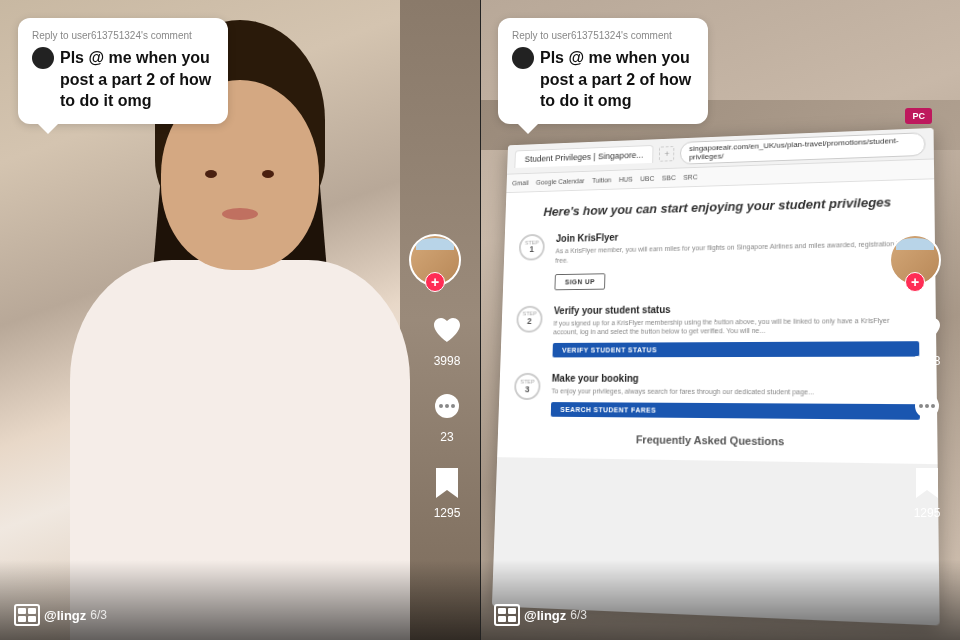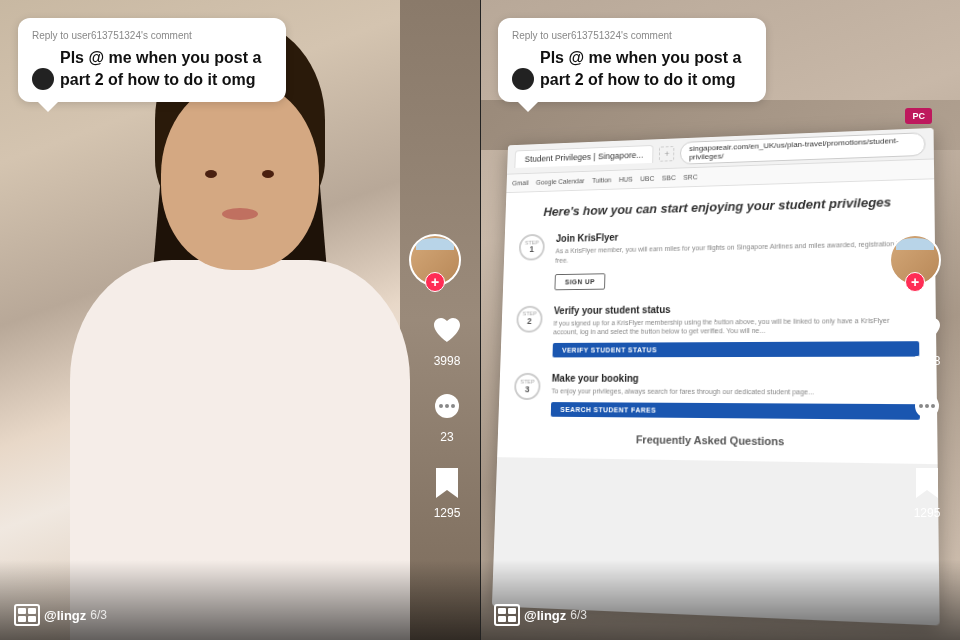--- a/index.html
+++ b/index.html
@@ -70,21 +70,21 @@
     }
 
     
     .speech-bubble {
       position: absolute;
       top: 18px;
       left: 18px;
       background: white;
       border-radius: 12px;
       padding: 12px 14px;
-      width: 268px;
+      width: 210px;
       box-shadow: 0 2px 8px rgba(0,0,0,0.15);
       z-index: 10;
     }
 
     .speech-bubble::after {
       content: '';
       position: absolute;
       bottom: -10px;
       left: 20px;
       width: 0;
@@ -106,21 +106,21 @@
       border-radius: 50%;
       background: #222;
       display: inline-block;
       vertical-align: middle;
       margin-right: 6px;
       flex-shrink: 0;
     }
 
     .bubble-content {
       display: flex;
-      align-items: flex-end;
+      align-items: flex-start;
     }
 
     .bubble-text {
       font-size: 16px;
       font-weight: 600;
       color: #111;
       line-height: 1.35;
     }
 
     

